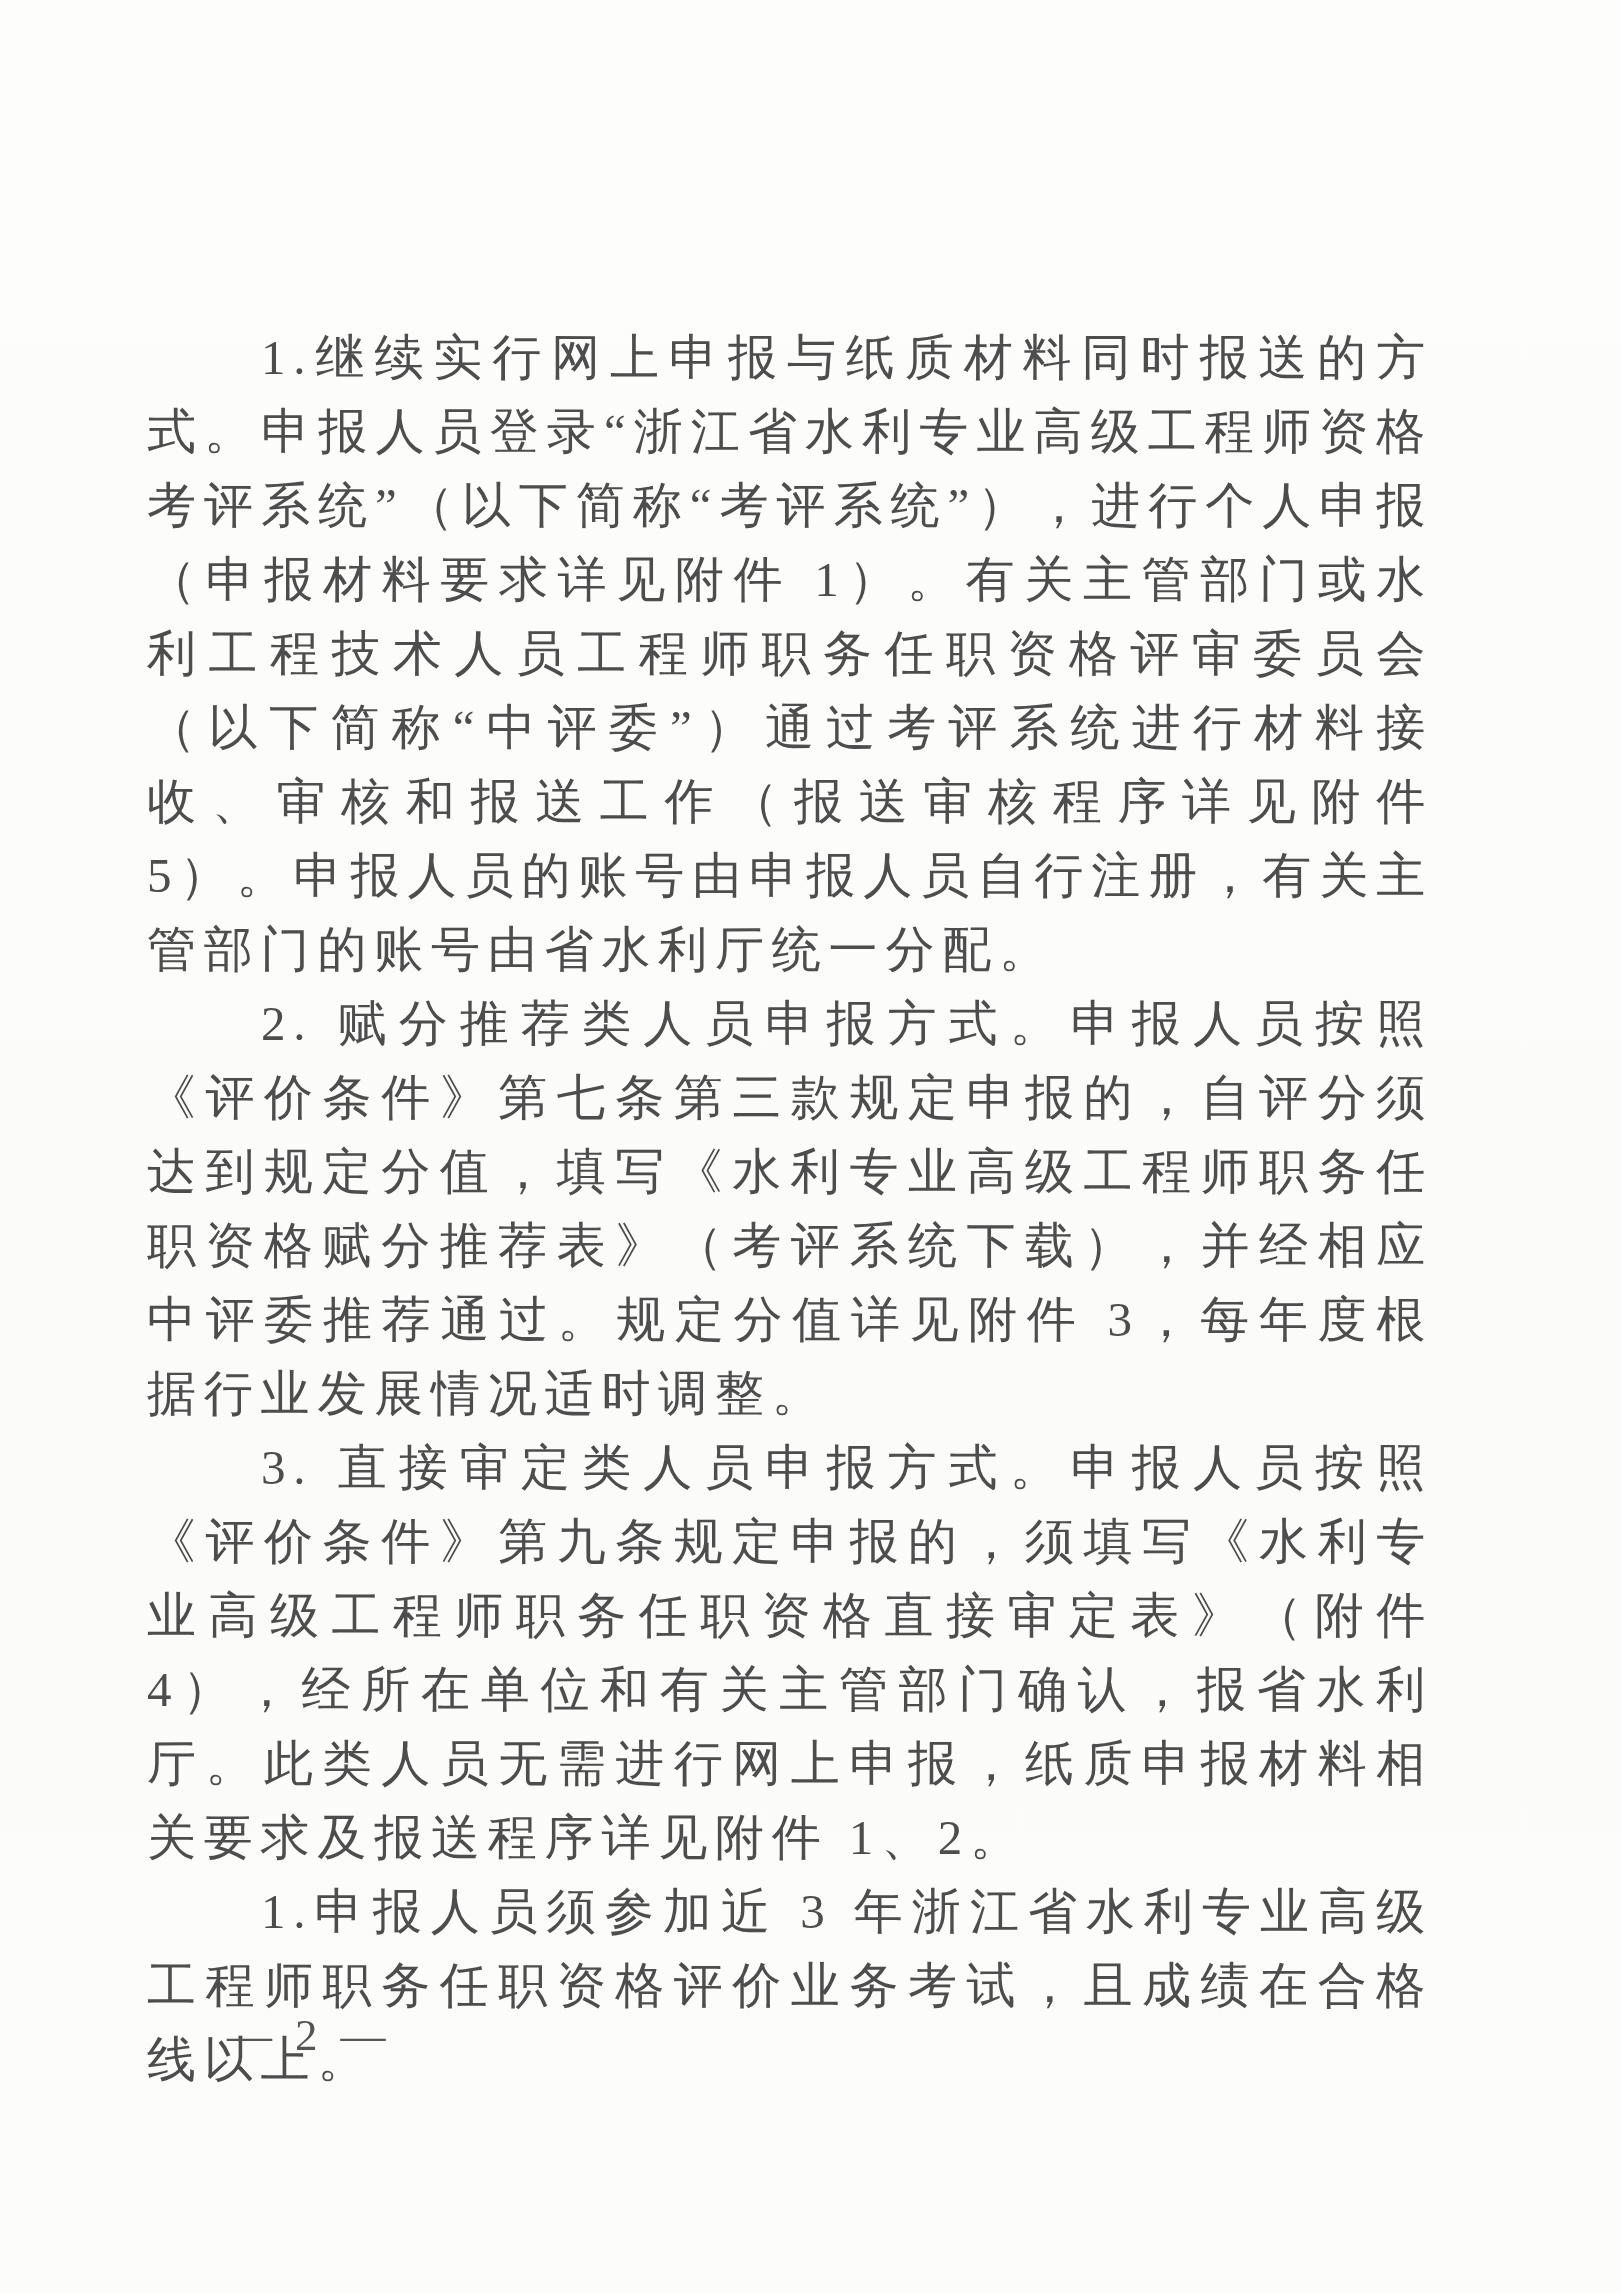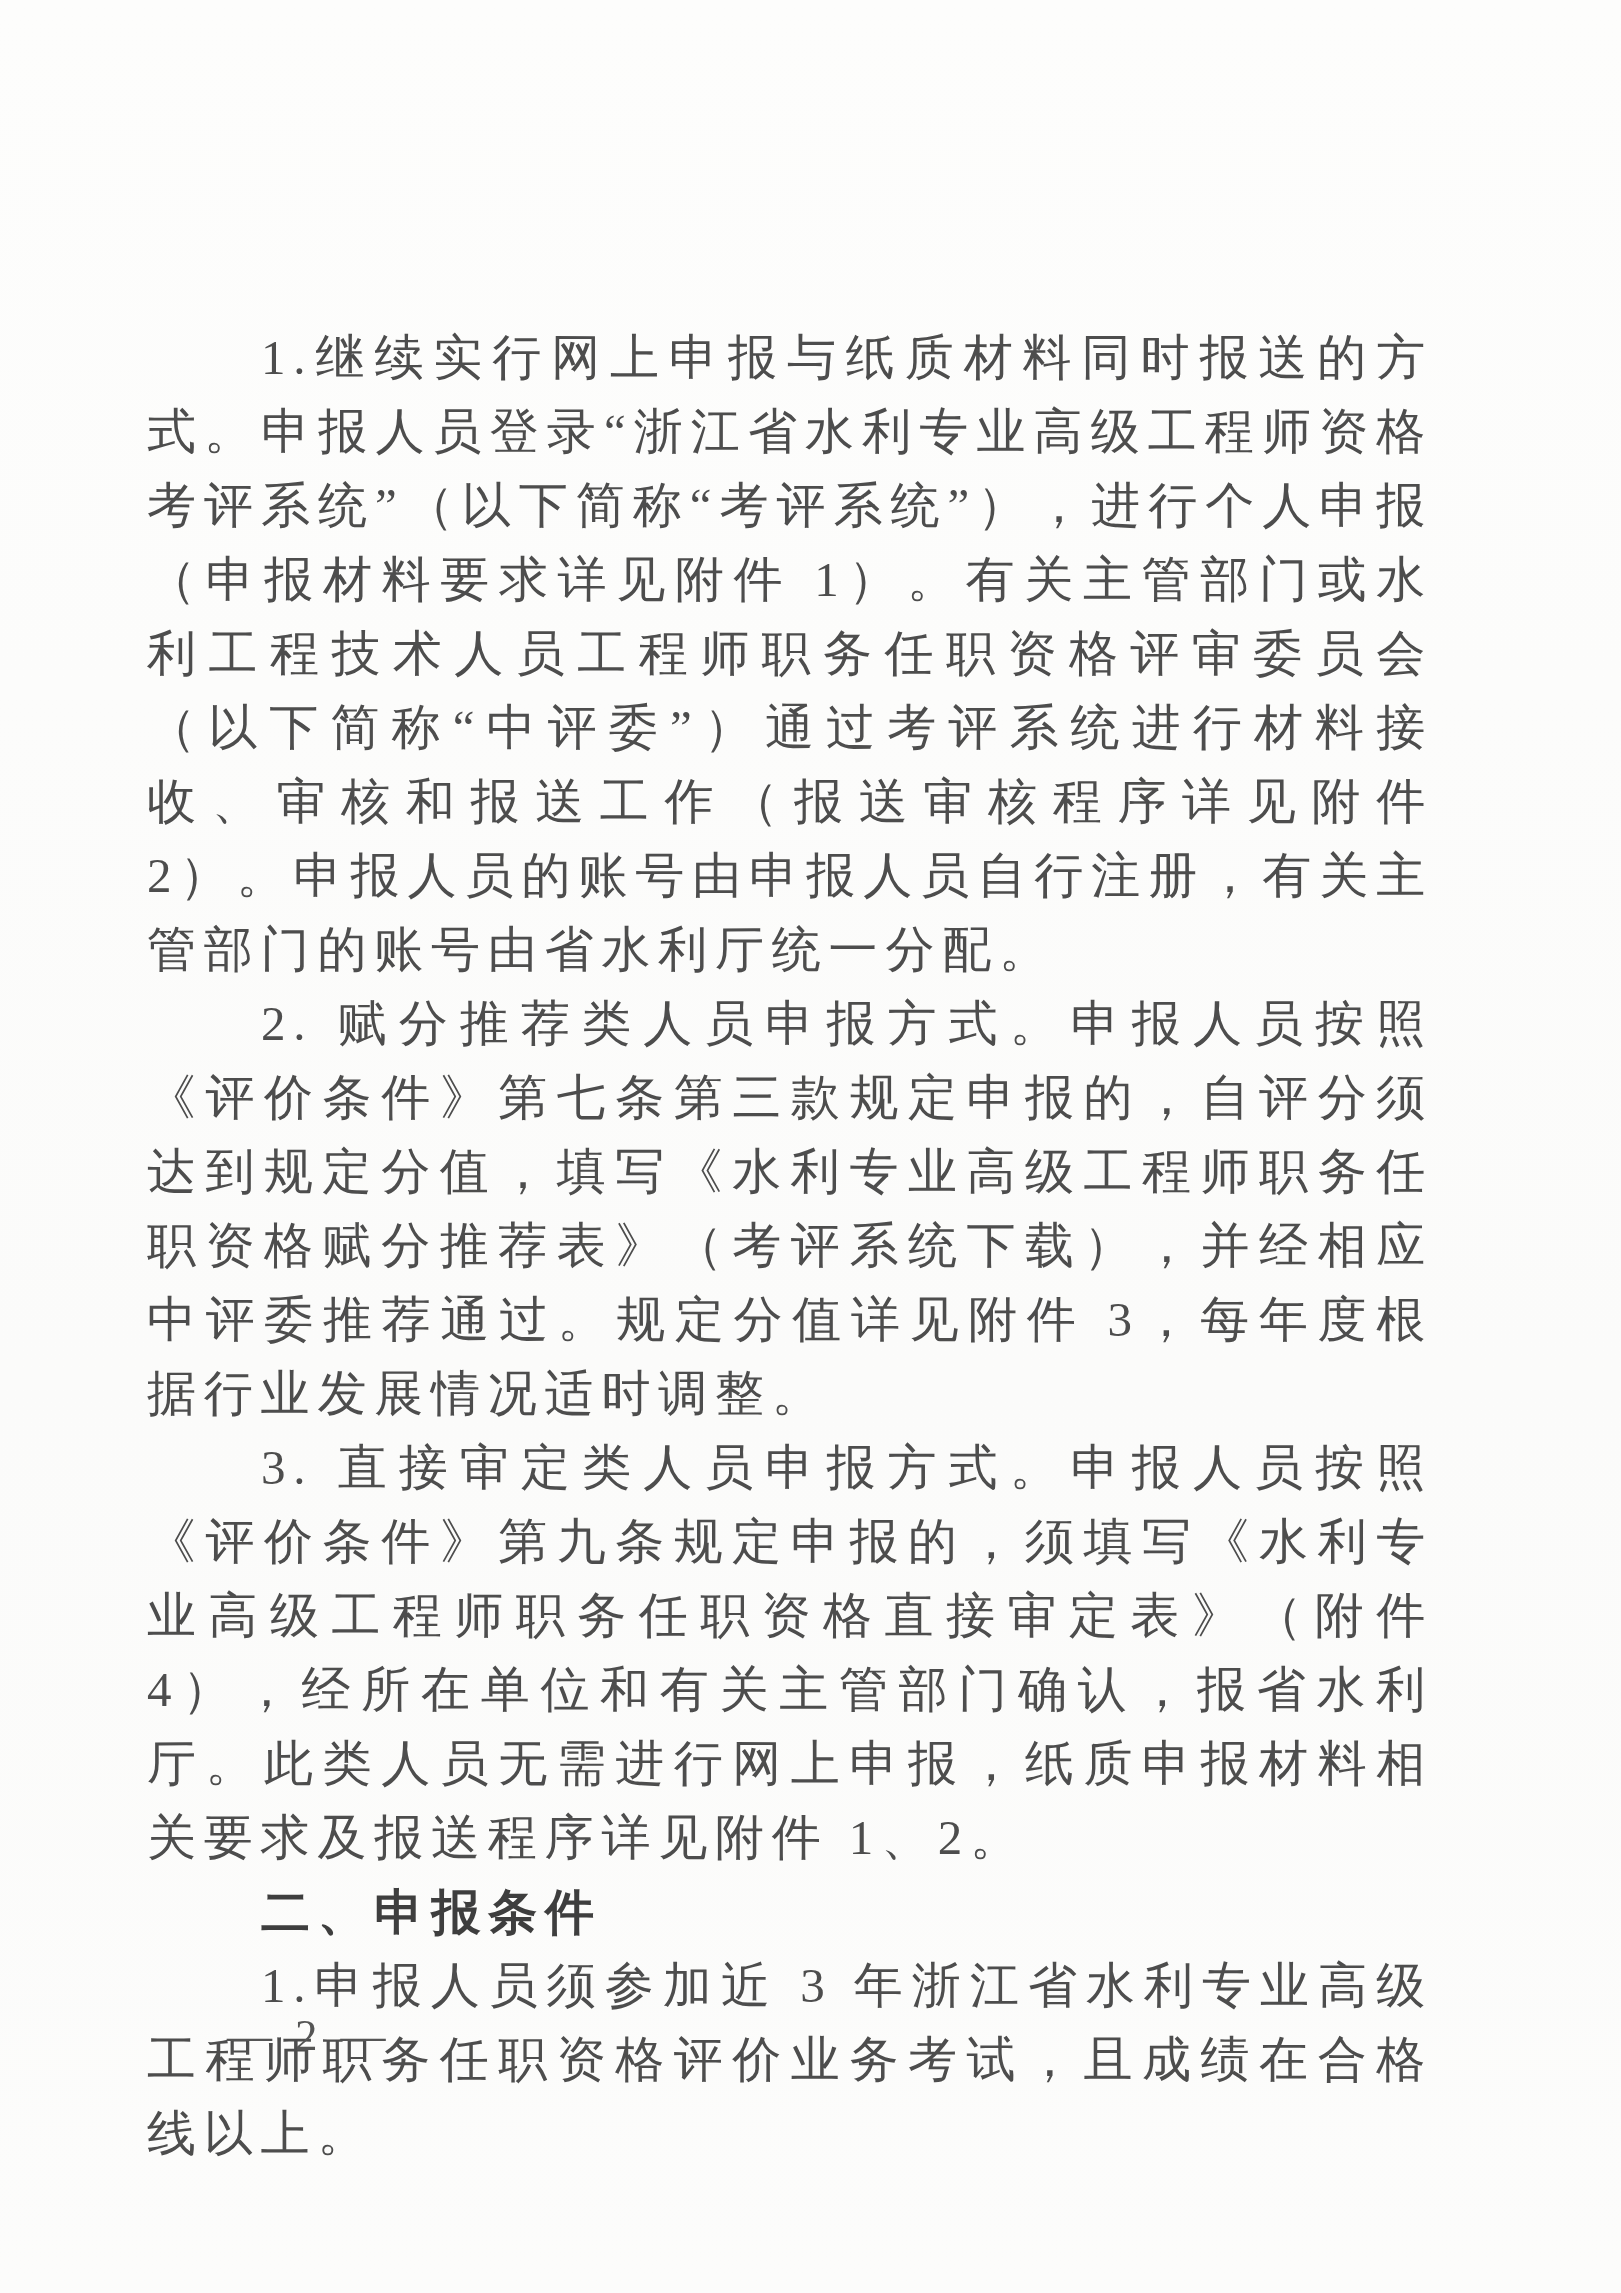--- a/index.html
+++ b/index.html
@@ -58,21 +58,20 @@
     line-height: 69px;
     letter-spacing: 5.9px;
     color: #555555;
   }
 </style>
 </head>
 <body>
 
 <div class="page">
   <div class="content">
-    <p class="body">1.继续实行网上申报与纸质材料同时报送的方式。申报人员登录“浙江省水利专业高级工程师资格考评系统”（以下简称“考评系统”），进行个人申报（申报材料要求详见附件 1）。有关主管部门或水利工程技术人员工程师职务任职资格评审委员会（以下简称“中评委”）通过考评系统进行材料接收、审核和报送工作（报送审核程序详见附件 2）。申报人员的账号由申报人员自行注册，有关主管部门的账号由省水利厅统一分配。</p>
+    <p class="body">1.继续实行网上申报与纸质材料同时报送的方式。申报人员登录“浙江省水利专业高级工程师资格考评系统”（以下简称“考评系统”），进行个人申报（申报材料要求详见附件 1）。有关主管部门或水利工程技术人员工程师职务任职资格评审委员会（以下简称“中评委”）通过考评系统进行材料接收、审核和报送工作（报送审核程序详见附件 5）。申报人员的账号由申报人员自行注册，有关主管部门的账号由省水利厅统一分配。</p>
     <p class="body">2. 赋分推荐类人员申报方式。申报人员按照《评价条件》第七条第三款规定申报的，自评分须达到规定分值，填写《水利专业高级工程师职务任职资格赋分推荐表》（考评系统下载），并经相应中评委推荐通过。规定分值详见附件 3，每年度根据行业发展情况适时调整。</p>
     <p class="body">3. 直接审定类人员申报方式。申报人员按照《评价条件》第九条规定申报的，须填写《水利专业高级工程师职务任职资格直接审定表》（附件 4），经所在单位和有关主管部门确认，报省水利厅。此类人员无需进行网上申报，纸质申报材料相关要求及报送程序详见附件 1、2。</p>
-    <h2 class="heading">二、申报条件</h2>
     <p class="body">1.申报人员须参加近 3 年浙江省水利专业高级工程师职务任职资格评价业务考试，且成绩在合格线以上。</p>
   </div>
   <div class="page-number">— 2 —</div>
 </div>
 
 
 </body></html>

